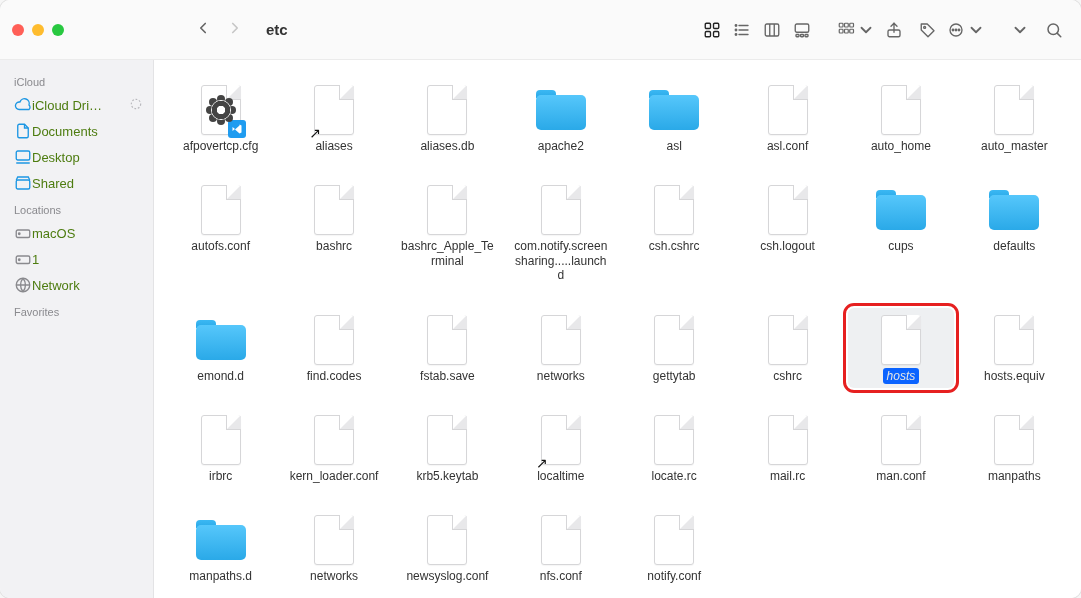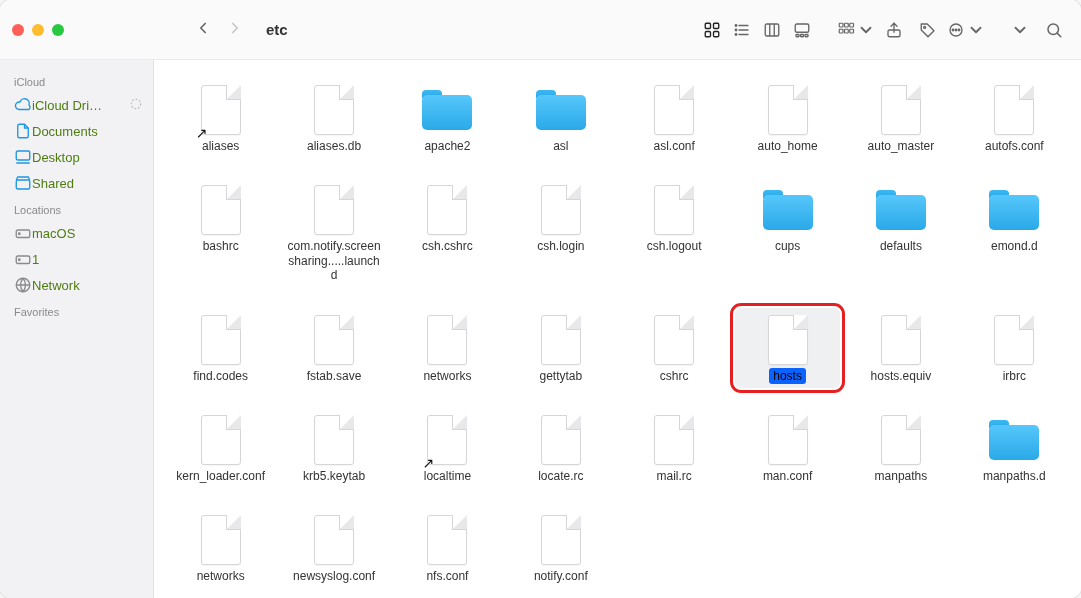--- a/index.html
+++ b/index.html
@@ -113,21 +113,22 @@
   .item .label {
     max-width: 108px;
     word-break: break-word;
     line-height: 1.2;
     padding: 1px 4px;
     border-radius: 3px;
   }
   .item.selected { background: #eef0f2; }
   .item.selected .label {
     background: #0a63ff;
-    color: #000000;
+    color: #e5e5e5;
+    font-style: italic;
   }
   .item.highlight {
     outline: 3px solid #e62020;
     outline-offset: 2px;
     border-radius: 6px;
   }
 
   .icon-box { width: 64px; height: 56px; display: flex; align-items: center; justify-content: center; position: relative; }
   .alias-badge {
     position: absolute;
@@ -400,20 +401,32 @@
           </span>
           <span>Network</span>
         </div>
         <div class="sb-section-title">Favorites</div>
       </div>
 
     <div class="content">
       <div class="grid" id="grid">
           <div class="item">
             <div class="icon-box">
+              <div class="file gear">
+                <span class="vscode-badge">
+                  <svg viewBox="0 0 24 24">
+                    <path d="M17 3l4 2v14l-4 2-9-8 9-8zM3 8l5 4-5 4V8z"></path>
+                  </svg>
+                </span>
+              </div>
+            </div>
+            <div class="label">afpovertcp.cfg</div>
+          </div>
+          <div class="item">
+            <div class="icon-box">
               <div class="file"></div>
               <span class="alias-badge">↗</span>
             </div>
             <div class="label">aliases</div>
           </div>
           <div class="item">
             <div class="icon-box">
               <div class="file"></div>
             </div>
             <div class="label">aliases.db</div>
@@ -457,33 +470,33 @@
           <div class="item">
             <div class="icon-box">
               <div class="file"></div>
             </div>
             <div class="label">bashrc</div>
           </div>
           <div class="item">
             <div class="icon-box">
               <div class="file"></div>
             </div>
+            <div class="label">bashrc_Apple_Terminal</div>
+          </div>
+          <div class="item">
+            <div class="icon-box">
+              <div class="file"></div>
+            </div>
             <div class="label">com.notify.screensharing.....launchd</div>
           </div>
           <div class="item">
             <div class="icon-box">
               <div class="file"></div>
             </div>
             <div class="label">csh.cshrc</div>
-          </div>
-          <div class="item">
-            <div class="icon-box">
-              <div class="file"></div>
-            </div>
-            <div class="label">csh.login</div>
           </div>
           <div class="item">
             <div class="icon-box">
               <div class="file"></div>
             </div>
             <div class="label">csh.logout</div>
           </div>
           <div class="item">
             <div class="icon-box">
               <div class="folder"></div>

